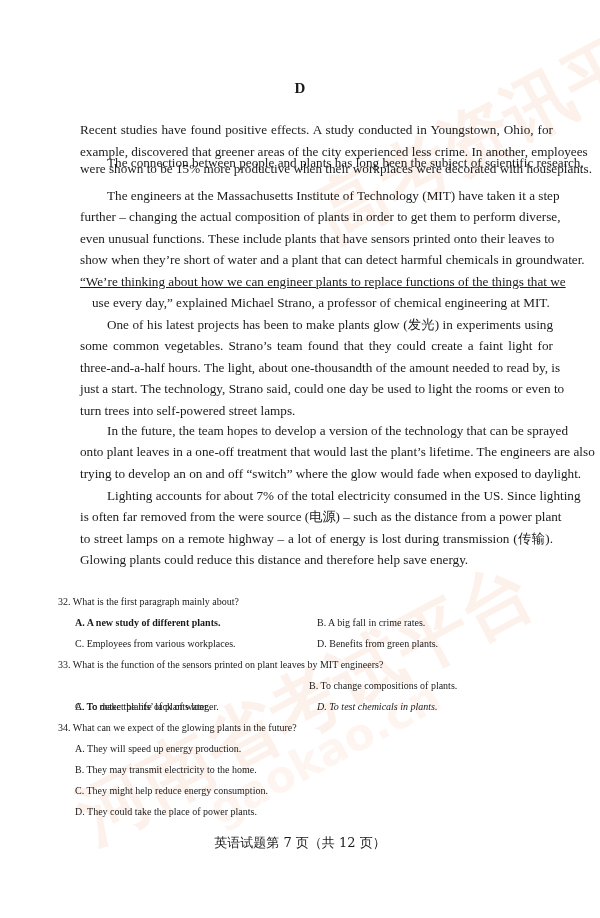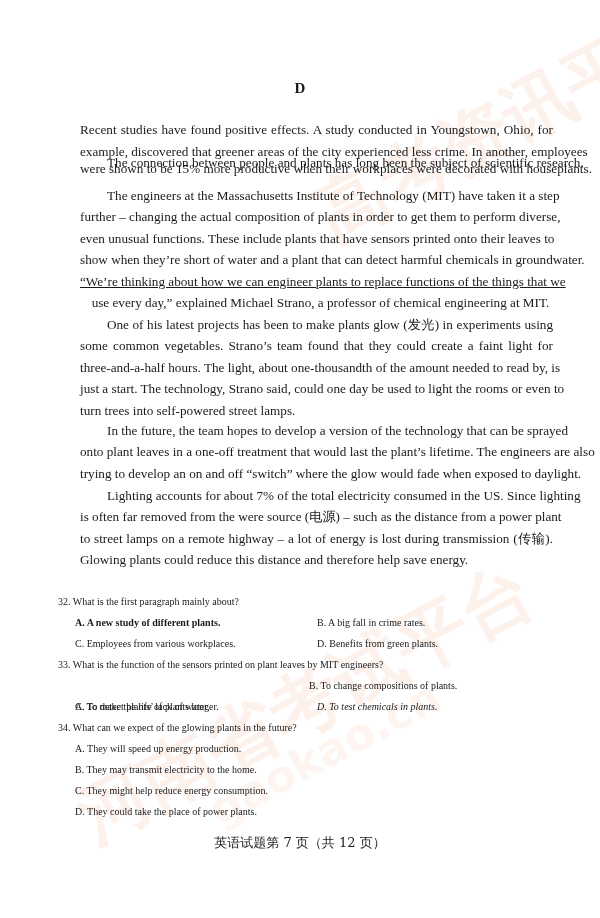--- a/index.html
+++ b/index.html
@@ -41,21 +41,21 @@
   <div id="passage">
       <div class="line justify" style="top: 114px; left: 107px; width: 446px; margin-top: 38px;">The connection between people and plants has long been the subject of scientific research.</div>
       <div class="line justify" style="top: 119.4px; left: 80px; width: 473px;">Recent studies have found positive effects. A study conducted in Youngstown, Ohio, for</div>
       <div class="line justify" style="top: 140.8px; left: 80px; width: 473px;">example, discovered that greener areas of the city experienced less crime. In another, employees</div>
       <div class="line" style="top: 158px; left: 80px; width: 473px;">were shown to be 15% more productive when their workplaces were decorated with houseplants.</div>
       <div class="line justify" style="top: 185px; left: 107px; width: 446px;">The engineers at the Massachusetts Institute of Technology (MIT) have taken it a step</div>
       <div class="line justify" style="top: 206.4px; left: 80px; width: 473px;">further – changing the actual composition of plants in order to get them to perform diverse,</div>
       <div class="line justify" style="top: 227.8px; left: 80px; width: 473px;">even unusual functions. These include plants that have sensors printed onto their leaves to</div>
       <div class="line justify" style="top: 249.2px; left: 80px; width: 473px;">show when they’re short of water and a plant that can detect harmful chemicals in groundwater.</div>
       <div class="line justify" style="top: 270.6px; left: 80px; width: 473px; text-decoration: underline;">“We’re thinking about how we can engineer plants to replace functions of the things that we</div>
-      <div class="line" style="top: 292px; left: 84px; width: 473px; text-align: center;">use every day,” explained Michael Strano, a professor of chemical engineering at MIT.</div>
+      <div class="line" style="top: 292px; left: 92px; width: 473px;">use every day,” explained Michael Strano, a professor of chemical engineering at MIT.</div>
       <div class="line justify" style="top: 314px; left: 107px; width: 446px;">One of his latest projects has been to make plants glow (发光) in experiments using</div>
       <div class="line justify" style="top: 335.4px; left: 80px; width: 473px;">some common vegetables. Strano’s team found that they could create a faint light for</div>
       <div class="line justify" style="top: 356.8px; left: 80px; width: 473px;">three-and-a-half hours. The light, about one-thousandth of the amount needed to read by, is</div>
       <div class="line justify" style="top: 378.2px; left: 80px; width: 473px;">just a start. The technology, Strano said, could one day be used to light the rooms or even to</div>
       <div class="line" style="top: 399.6px; left: 80px; width: 473px;">turn trees into self-powered street lamps.</div>
       <div class="line justify" style="top: 420px; left: 107px; width: 446px;">In the future, the team hopes to develop a version of the technology that can be sprayed</div>
       <div class="line justify" style="top: 441.4px; left: 80px; width: 473px;">onto plant leaves in a one-off treatment that would last the plant’s lifetime. The engineers are also</div>
       <div class="line" style="top: 462.8px; left: 80px; width: 473px;">trying to develop an on and off “switch” where the glow would fade when exposed to daylight.</div>
       <div class="line justify" style="top: 485px; left: 107px; width: 446px;">Lighting accounts for about 7% of the total electricity consumed in the US. Since lighting</div>
       <div class="line justify" style="top: 506.4px; left: 80px; width: 473px;">is often far removed from the were source (电源) – such as the distance from a power plant</div>

